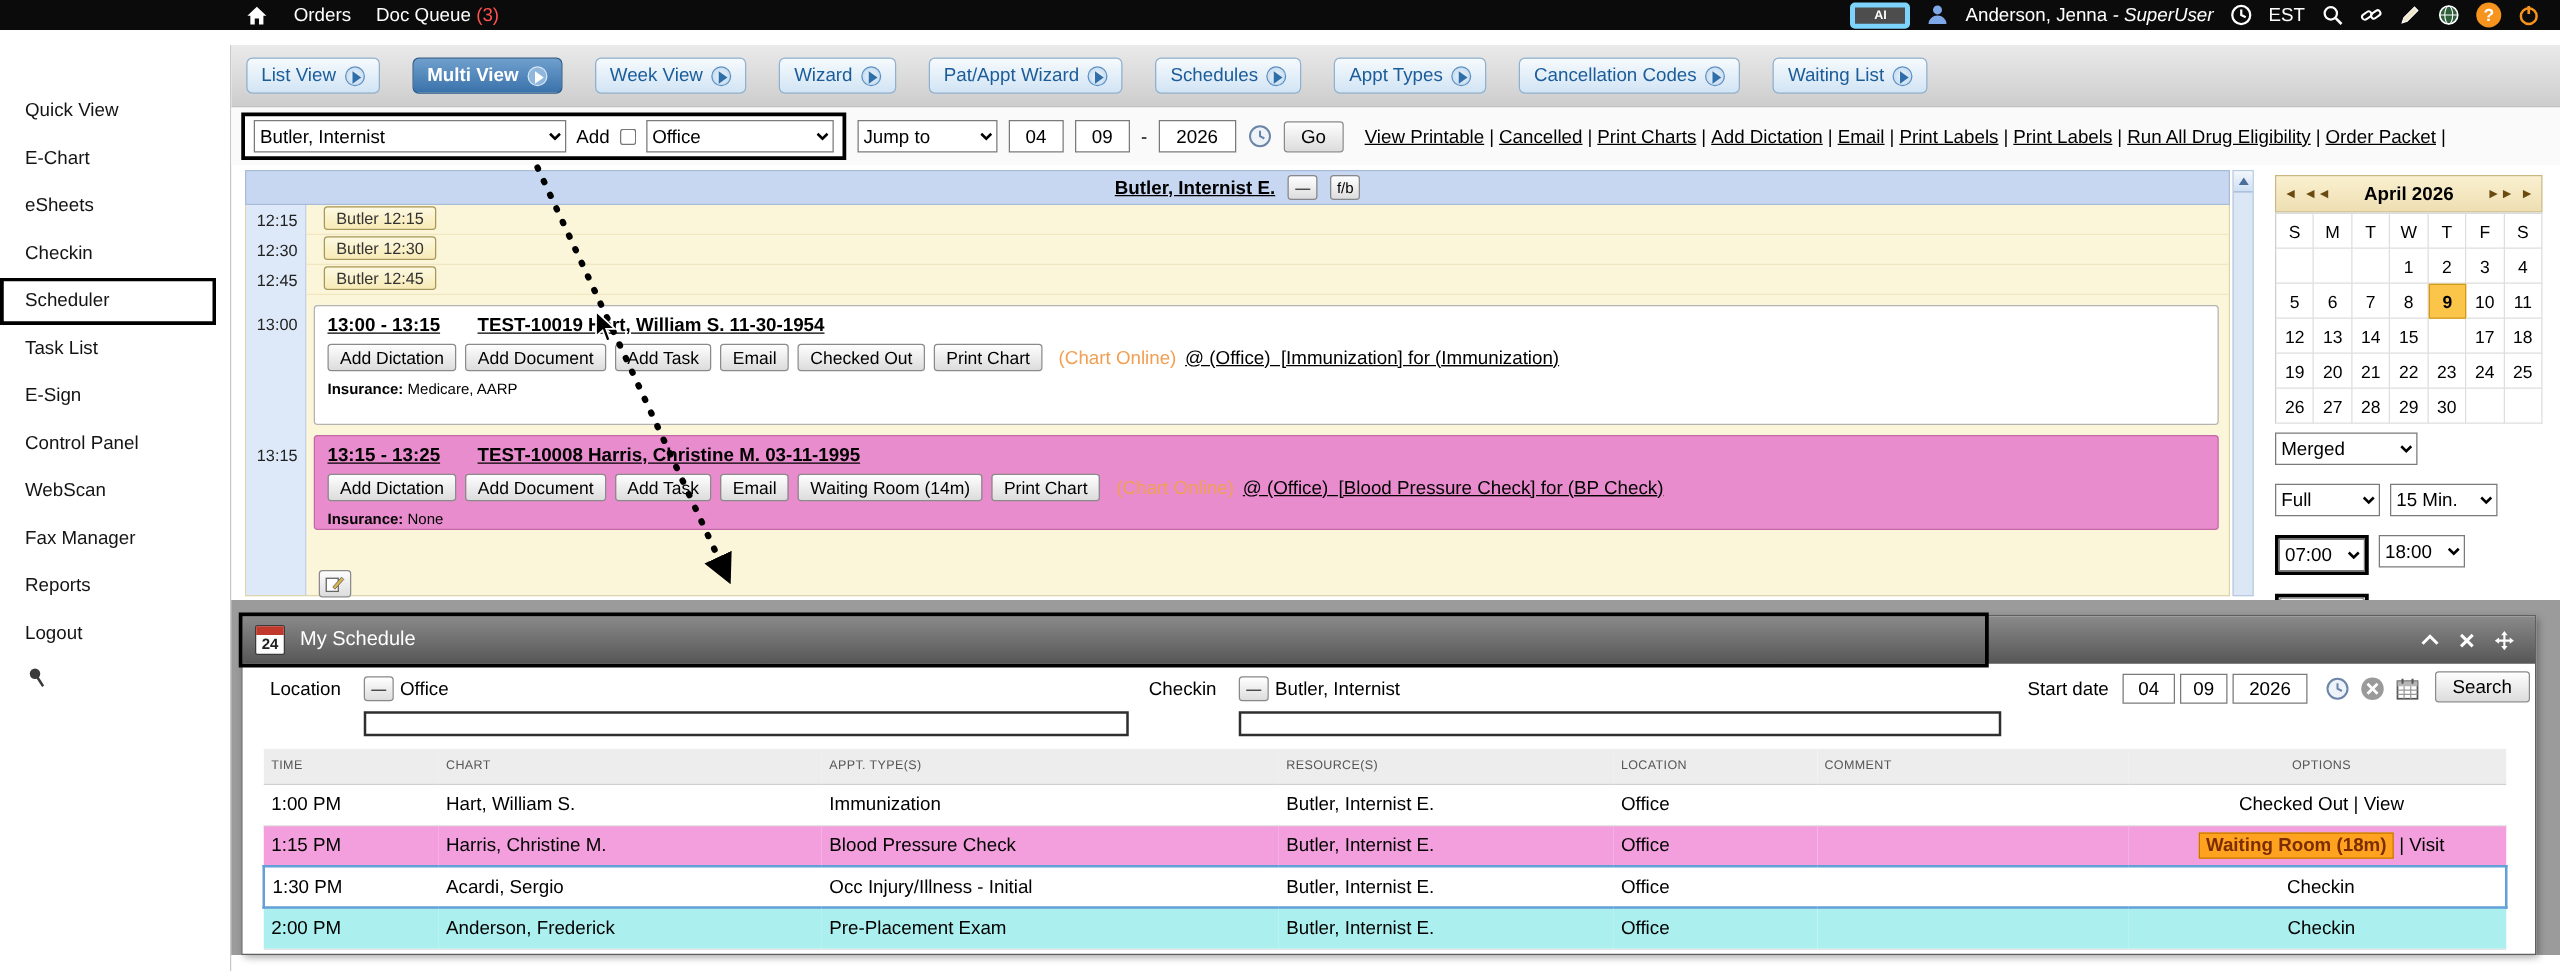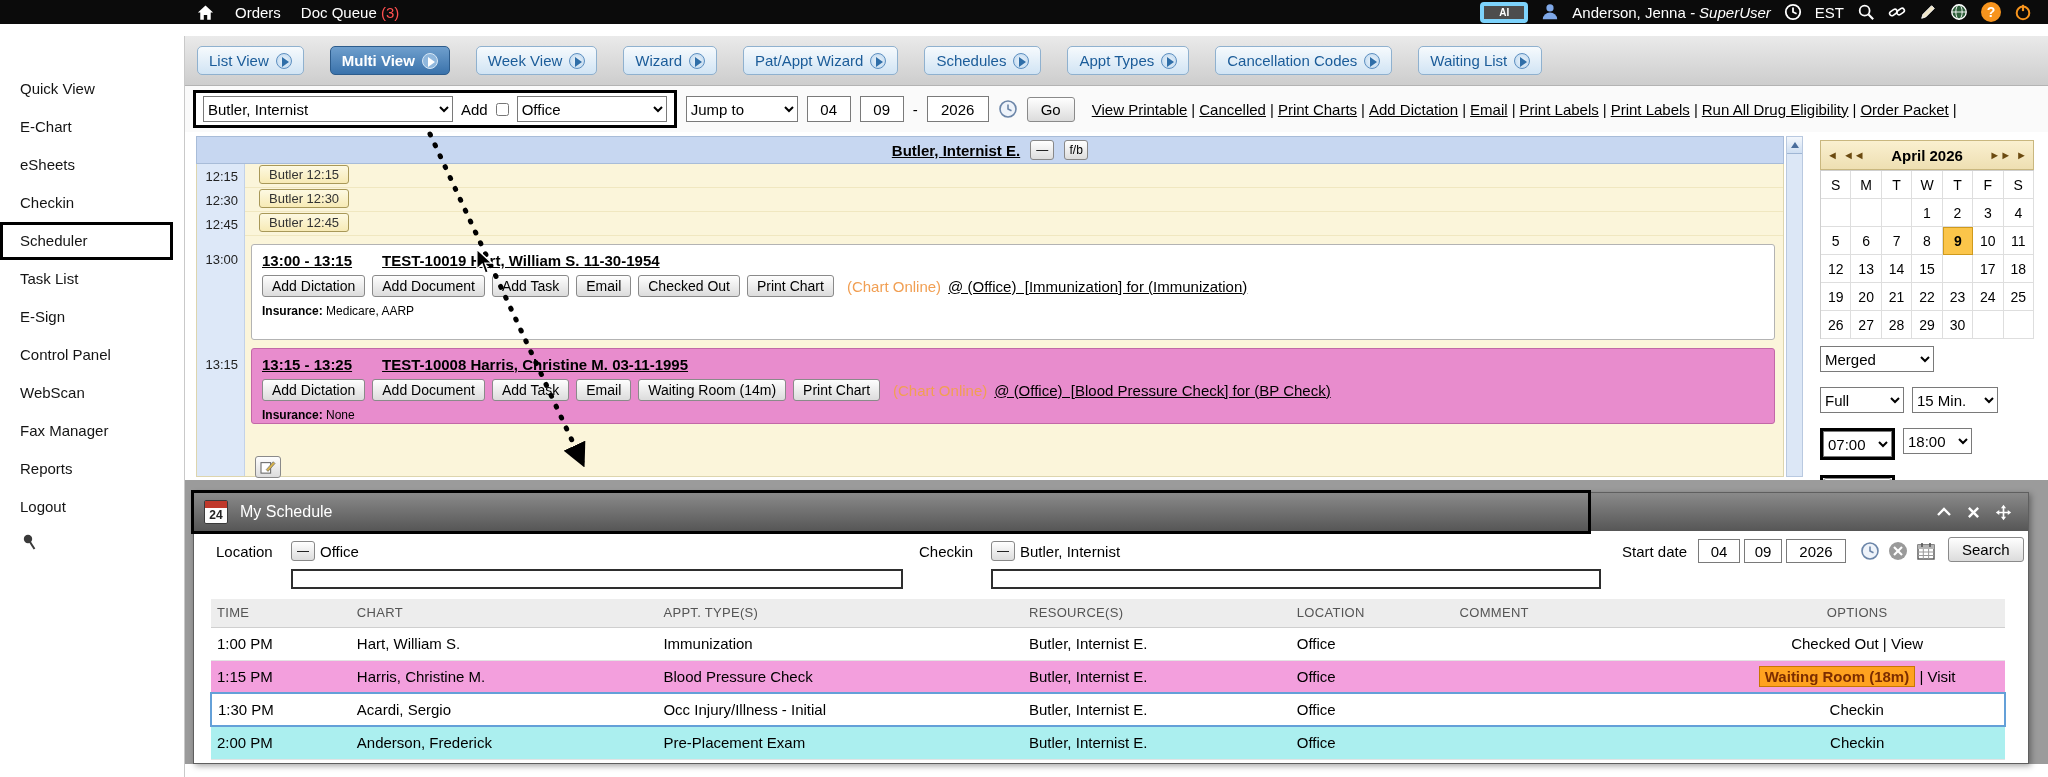--- a/index.html
+++ b/index.html
@@ -102,21 +102,21 @@
   .win-filters { position:relative; height:68px; font-size:15px; }
   .f-abs { position:absolute; white-space:nowrap; }
   .f-minus { position:absolute; width:20px; height:20px; line-height:16px; }
   .filter-input { position:absolute; height:20px; border:2px solid #2e2e2e; background:#fff; }
   .sd-input { position:absolute; height:24px; border:1px solid #7a7a7a; font-size:15px; text-align:center; top:8px; }
   .sd-icon { position:absolute; top:10px; cursor:pointer; }
   .search-btn { position:absolute; top:6px; font-size:15px; padding:3px 13px; }
 
   
   .win-table { position:absolute; left:16px; top:106px; width:1796px; border-collapse:collapse; font-size:15px; }
-  .win-table th { font-size:13px; color:#555; text-align:left; background:#ededed; height:28px; font-weight:normal; padding-left:6px; border-bottom:1px solid #cfcfcf; letter-spacing:.3px;margin-left:27px; }
+  .win-table th { font-size:10px; color:#555; text-align:left; background:#ededed; height:28px; font-weight:normal; padding-left:6px; border-bottom:1px solid #cfcfcf; letter-spacing:.3px;margin-left:27px; }
   .win-table th.c, .win-table td.c { text-align:center; }
   .win-table td { height:33px; padding-left:6px; border-bottom:1px solid #e3e3e3; }
   .row-pink td { background:#f39fdd; }
   .row-cyan td { background:#abefef; }
   .row-sel td { border-top:2px solid #64a0d8; border-bottom:2px solid #64a0d8; }
   .row-sel td:first-child { border-left:2px solid #64a0d8; }
   .row-sel td:last-child { border-right:2px solid #64a0d8; }
   .wait-hl { background:#ffa21f; color:#7c2d00; font-weight:bold; padding:1px 5px; border:1px solid #c87800; display:inline-block; }
   .opt-lnk { cursor:pointer; }
 

